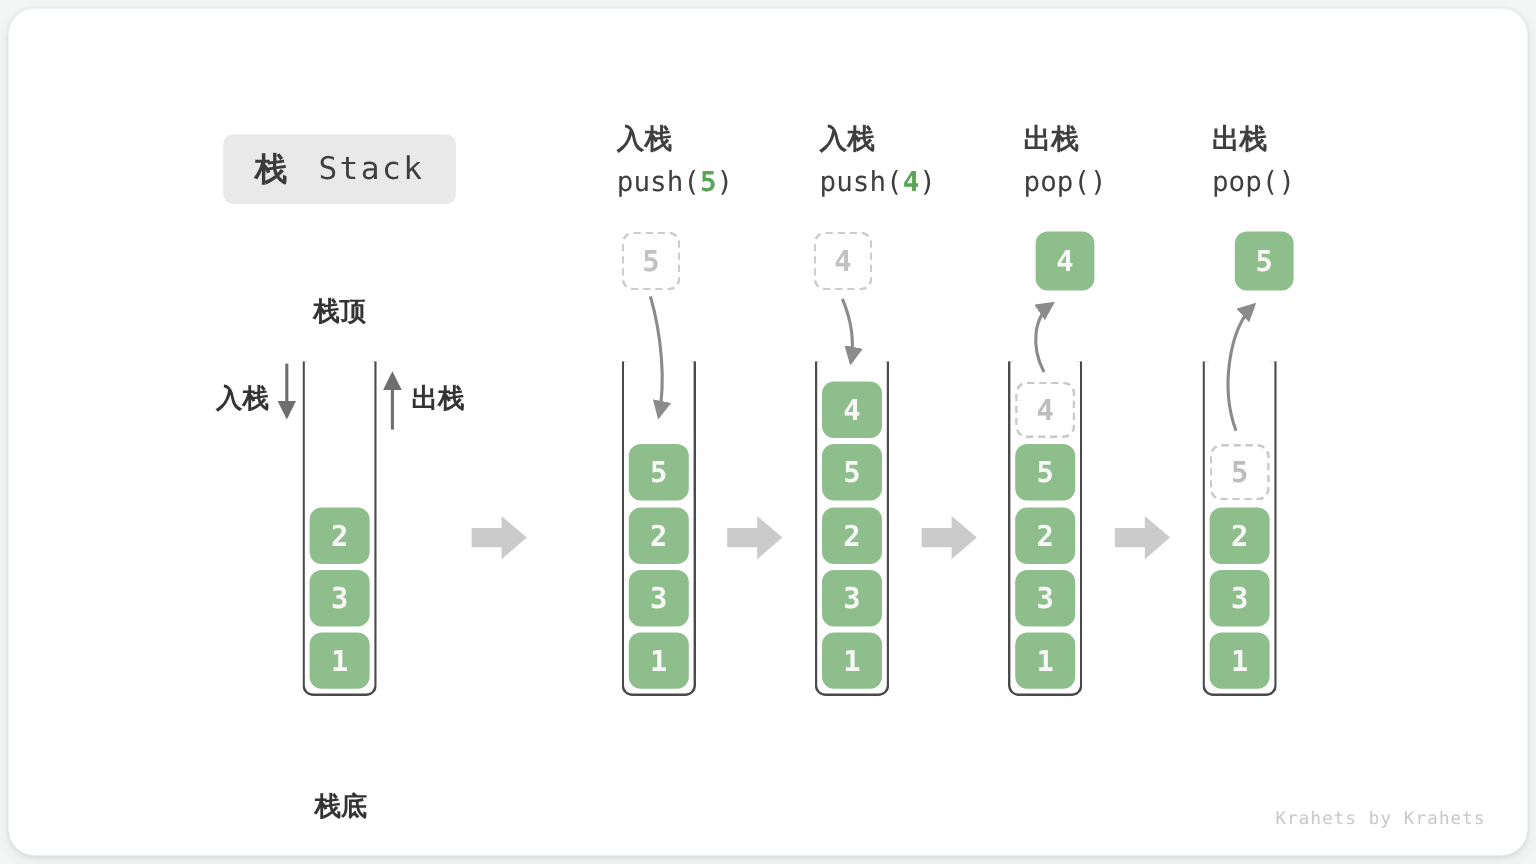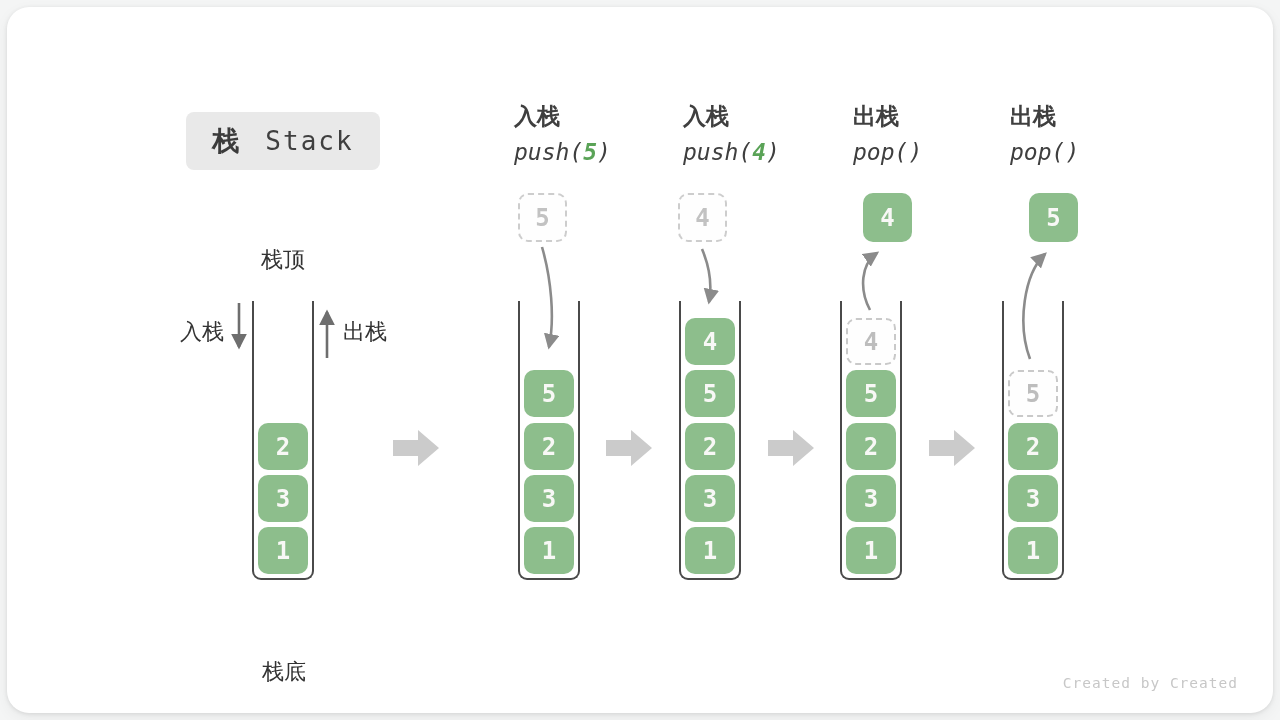--- a/index.html
+++ b/index.html
@@ -35,32 +35,32 @@
     background: var(--title-bg); border-radius: 8px;
     display: flex; align-items: center; justify-content: center;
     color: var(--ink);
   }
   .t-cjk { font-size: 27px; font-weight: bold; }
   .t-latin {
     font-family: "DejaVu Sans Mono", "Liberation Mono", monospace;
     font-size: 26px; margin-left: 26px; letter-spacing: 2px; color: #3f3f3f;
   }
   .lbl {
-    position: absolute; font-size: 22px; font-weight: normal;
+    position: absolute; font-size: 22px; font-weight: bold;
     color: #333333; white-space: nowrap;
   }
   #lbl-top    { left: 233px; top: 245px; width: 100px; text-align: center; }
   #lbl-bottom { left: 234px; top: 613px; width: 100px; text-align: center; margin-top: 44px; }
   #lbl-push   { left: 168px; top: 317px; width: 56px; text-align: right; }
   #lbl-pop    { left: 343px; top: 317px; }
   .op { position: absolute; top: 102px; color: #3f3f3f; }
   .op-cjk { font-size: 23px; font-weight: bold; line-height: 28px; }
   .op-code {
     font-family: "DejaVu Sans Mono", "Liberation Mono", monospace;
-    font-size: 23px; margin-top: 8px; line-height: 28px; color: #3f3f3f; font-style: italic;
+    font-size: 23px; margin-top: 8px; line-height: 28px; color: #3f3f3f;
   }
   .op-code .arg { color: var(--accent); font-weight: bold; }
   .stack-box {
     position: absolute; top: 301px; width: 62px; height: 279px;
     box-sizing: border-box;
     border-left: 2px solid var(--wall);
     border-right: 2px solid var(--wall);
     border-bottom: 2px solid var(--wall);
     border-radius: 0 0 9px 9px;
     background: transparent;
@@ -177,13 +177,13 @@
   <path d="M542,247 C551,278 555,318 549,347" stroke="#8b8b8b" stroke-width="2.6" fill="none" marker-end="url(#ahg)"></path>
   <path d="M702,249 C710,268 712,286 709,302" stroke="#8b8b8b" stroke-width="2.6" fill="none" marker-end="url(#ahg)"></path>
   <path d="M870,310 C859,289 861,264 877,253" stroke="#8b8b8b" stroke-width="2.6" fill="none" marker-end="url(#ahg)"></path>
   <path d="M1030,359 C1017,324 1024,274 1045,254" stroke="#8b8b8b" stroke-width="2.6" fill="none" marker-end="url(#ahg)"></path>
   <polygon fill="#cbcbcb" points="393,440 418,440 418,430 439,448 418,466 418,456 393,456"></polygon>
   <polygon fill="#cbcbcb" points="606,440 631,440 631,430 652,448 631,466 631,456 606,456"></polygon>
   <polygon fill="#cbcbcb" points="768,440 793,440 793,430 814,448 793,466 793,456 768,456"></polygon>
   <polygon fill="#cbcbcb" points="929,440 954,440 954,430 975,448 954,466 954,456 929,456"></polygon>
 </svg>
 
-<div class="watermark">Created by Created</div>
+<div class="watermark">Krahets by Krahets</div>
 
 </body></html>

